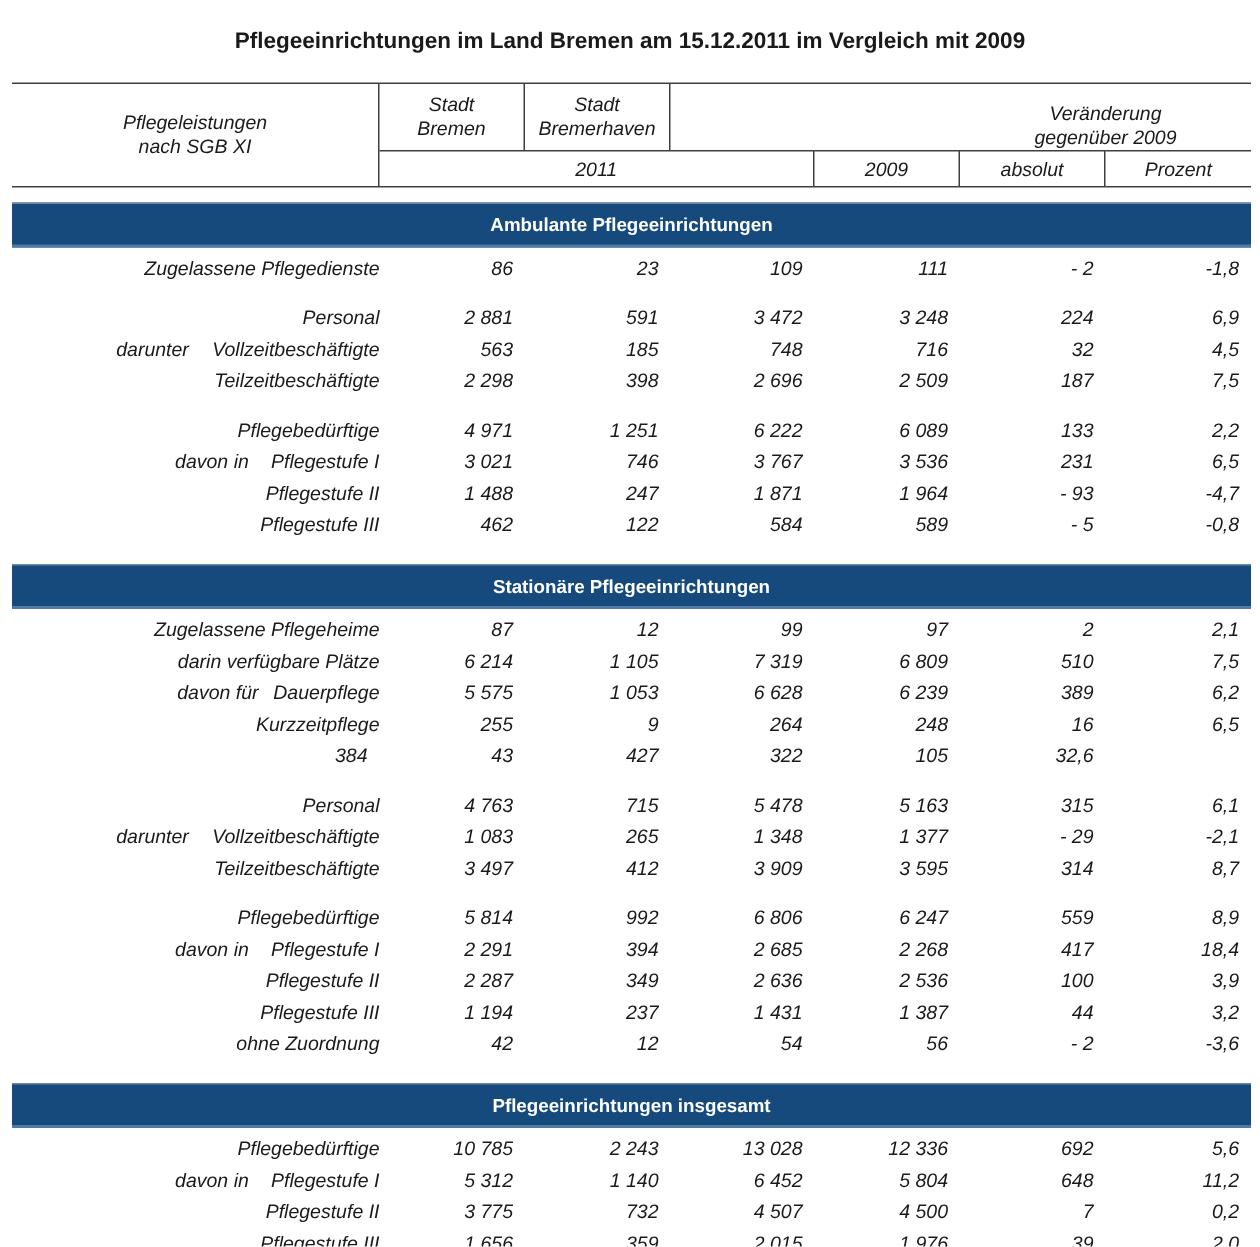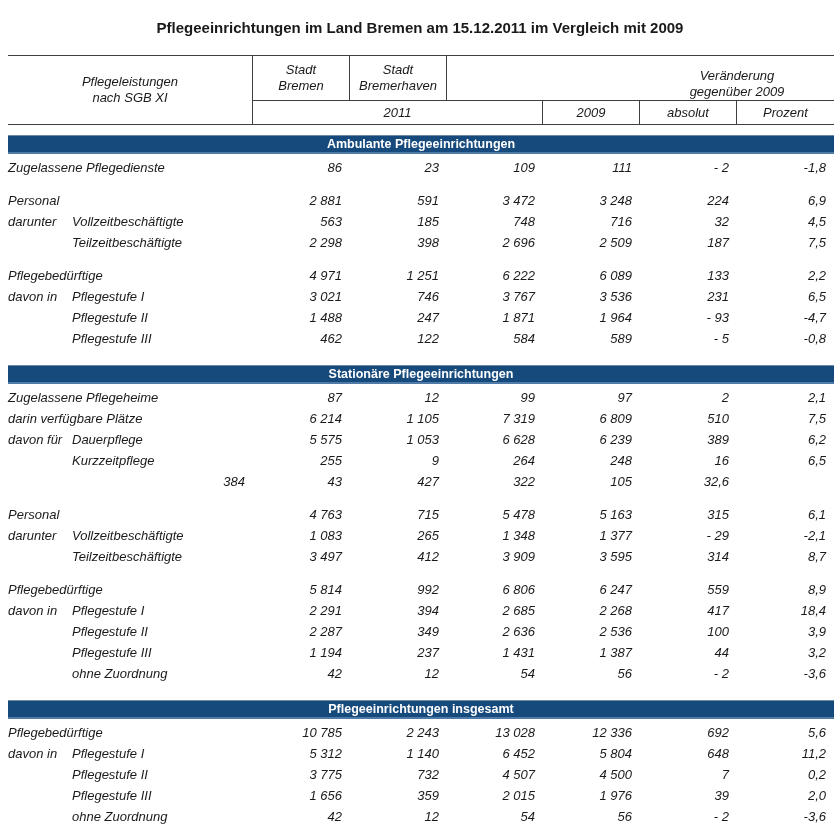--- a/index.html
+++ b/index.html
@@ -38,33 +38,33 @@
   .h-brhaven {grid-column:3;grid-row:1;border-right:1px solid var(--bd);}
   .h-land    {grid-column:4 / span 2;grid-row:1;border-right:1px solid var(--bd);}
   .h-ver     {grid-column:6 / span 2;grid-row:1;align-items:flex-end;}
   .h-2011    {grid-column:2 / span 3;grid-row:2;border-top:1px solid var(--bd);border-right:1px solid var(--bd);}
   .h-2009    {grid-column:5;grid-row:2;border-top:1px solid var(--bd);border-right:1px solid var(--bd);}
   .h-abs     {grid-column:6;grid-row:2;border-top:1px solid var(--bd);border-right:1px solid var(--bd);}
   .h-proz    {grid-column:7;grid-row:2;border-top:1px solid var(--bd);}
   .section{margin-top:16px;}
   .section:first-child{margin-top:10px;}
   .band{
-    height:19px;box-sizing:border-box;
+    height:30px;box-sizing:border-box;
     background:var(--band);color:#ffffff;
     border-top:1px solid var(--band-topline);
     border-bottom:2px solid var(--band-underline);
     display:flex;align-items:center;justify-content:center;
     font-weight:bold;font-size:12.5px;
   }
   .rows{margin-top:3px;}
   .row{height:21px;align-items:center;font-size:13px;}
   .row.gap{margin-top:12px;}
   .cell{white-space:nowrap;}
   .cell.num{text-align:right;padding-right:8px;}
-  .label-cell{display:flex;}
+  .label-cell{display:flex;justify-content:flex-end;}
   .prefix{display:inline-block;width:64px;flex:0 0 64px;}
 </style>
 </head>
 <body>
 
 <div class="title">Pflegeeinrichtungen im Land Bremen am 15.12.2011 im Vergleich mit 2009</div>
 
 <div class="table">
 
   <div class="grid-cols header-grid">

